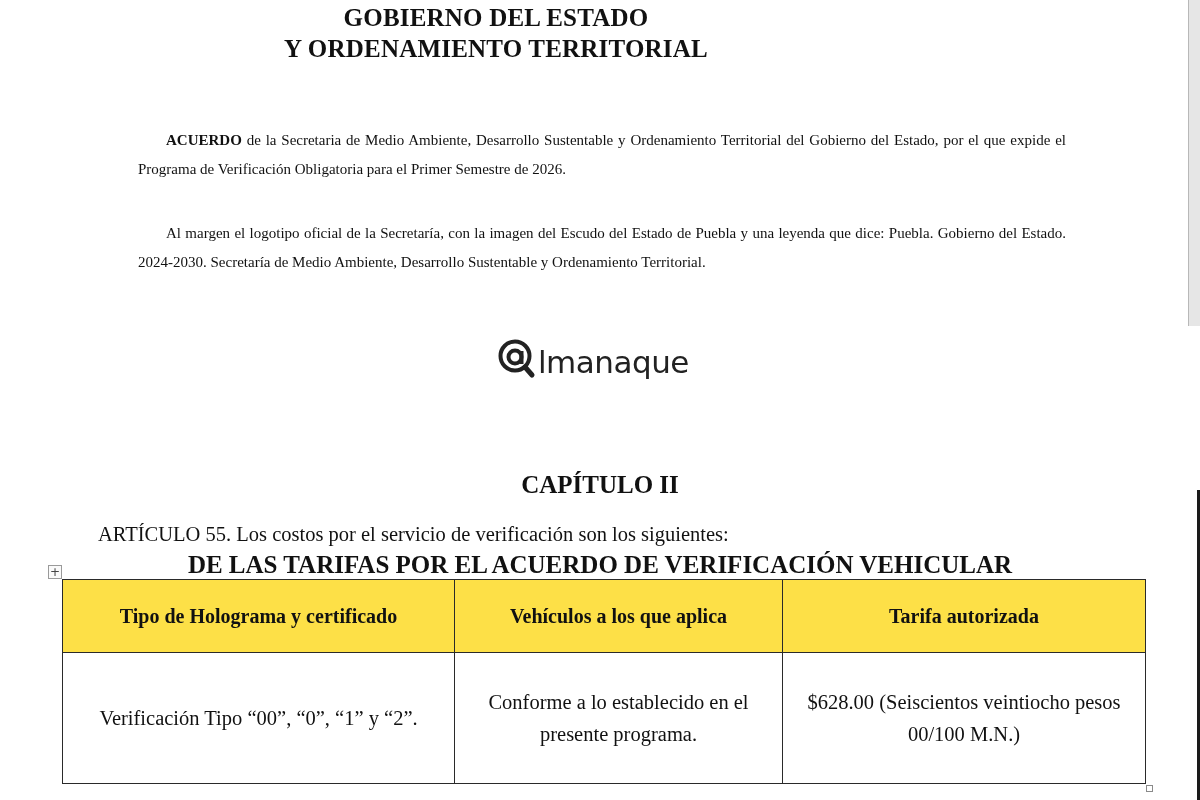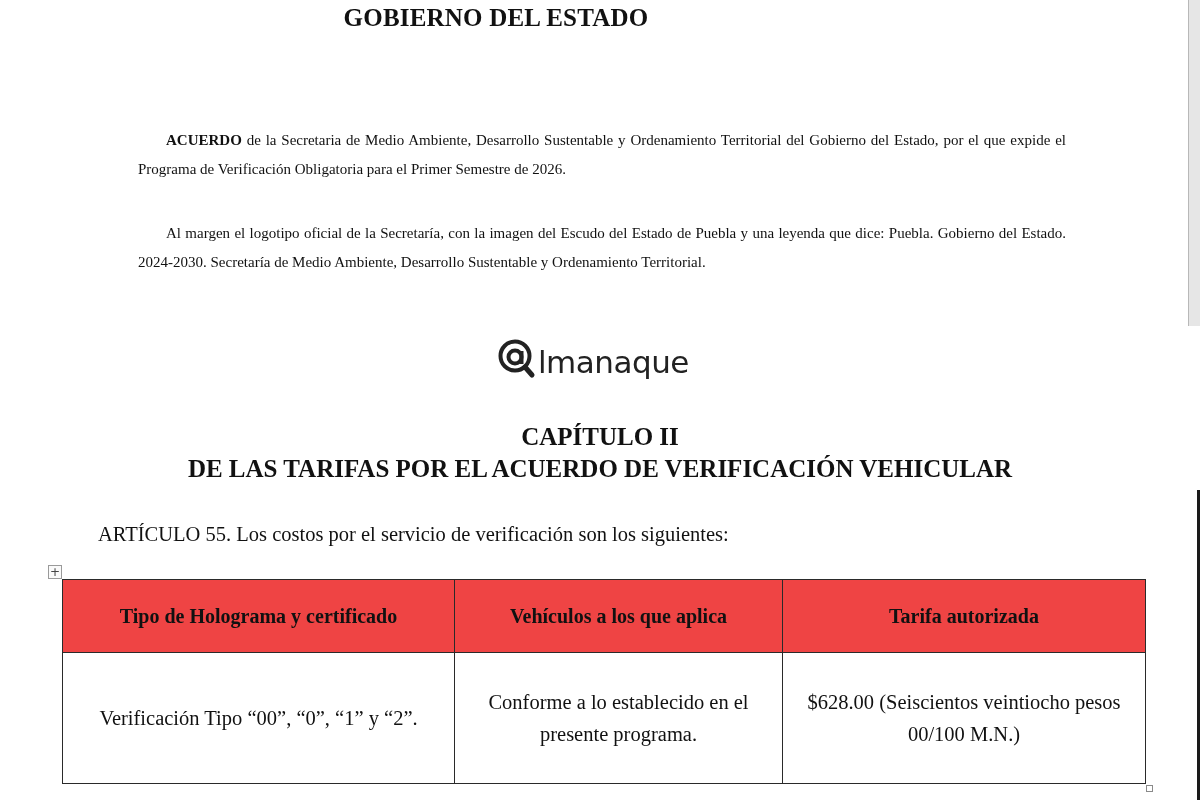--- a/index.html
+++ b/index.html
@@ -69,21 +69,21 @@
 
     .chapter {
       position: absolute;
       left: 0; width: 1200px;
       top: 421px;
       text-align: center;
       font-weight: bold;
       font-size: 25px;
       line-height: 32px;
     }
-    .chapter div { white-space: nowrap; }
+    .chapter div { white-space: nowrap; margin-top: 48px; }
 
     .article {
       position: absolute;
       left: 98px; top: 520px;
       font-size: 20.5px;
       line-height: 28px;
       white-space: nowrap;
     }
     .article b { font-weight: normal; }
 
@@ -114,21 +114,21 @@
       border-collapse: collapse;
       table-layout: fixed;
     }
     table.rates th, table.rates td {
       border: 1.5px solid #2a2a2a;
       text-align: center;
       vertical-align: middle;
       padding: 0 6px;
     }
     table.rates th {
-      background: #ef4444;
+      background: #fde047;
       height: 73px;
       font-weight: bold;
       font-size: 20px;
       line-height: 26px;
     }
     table.rates td {
       background: #ffffff;
       height: 131px;
       font-size: 20.5px;
       line-height: 32px;
@@ -138,20 +138,21 @@
     col.c3 { width: 363px; }
   </style>
 </head>
 <body>
 
 <div class="right-strip-top"></div>
 <div class="right-strip-bottom"></div>
 
 <div class="header-title">
   <div>GOBIERNO DEL ESTADO</div>
+  <div>Y ORDENAMIENTO TERRITORIAL</div>
 </div>
 
 <p class="para p1"><span class="indent"></span><b>ACUERDO</b><span> de la Secretaria de Medio Ambiente, Desarrollo Sustentable y Ordenamiento Territorial del Gobierno del Estado, por el que expide el Programa de Verificación Obligatoria para el Primer Semestre de 2026.</span></p>
 
 <p class="para p2"><span class="indent"></span><span>Al margen el logotipo oficial de la Secretaría, con la imagen del Escudo del Estado de Puebla y una leyenda que dice: Puebla. Gobierno del Estado. 2024-2030. Secretaría de Medio Ambiente, Desarrollo Sustentable y Ordenamiento Territorial.</span></p>
 
 <div class="logo">
   <span>
     <svg width="40" height="44" viewBox="0 0 40 44">
       <circle cx="18" cy="19" r="14.5" fill="none" stroke="#222" stroke-width="4"></circle>

